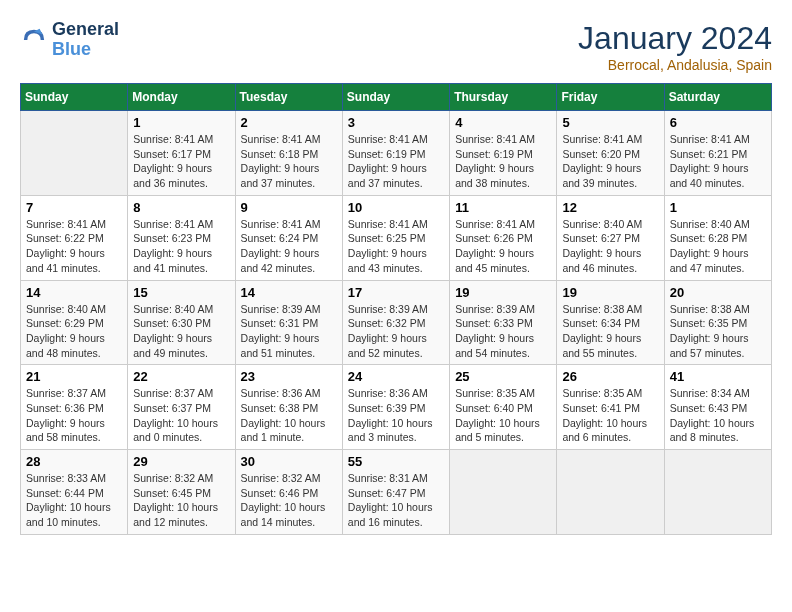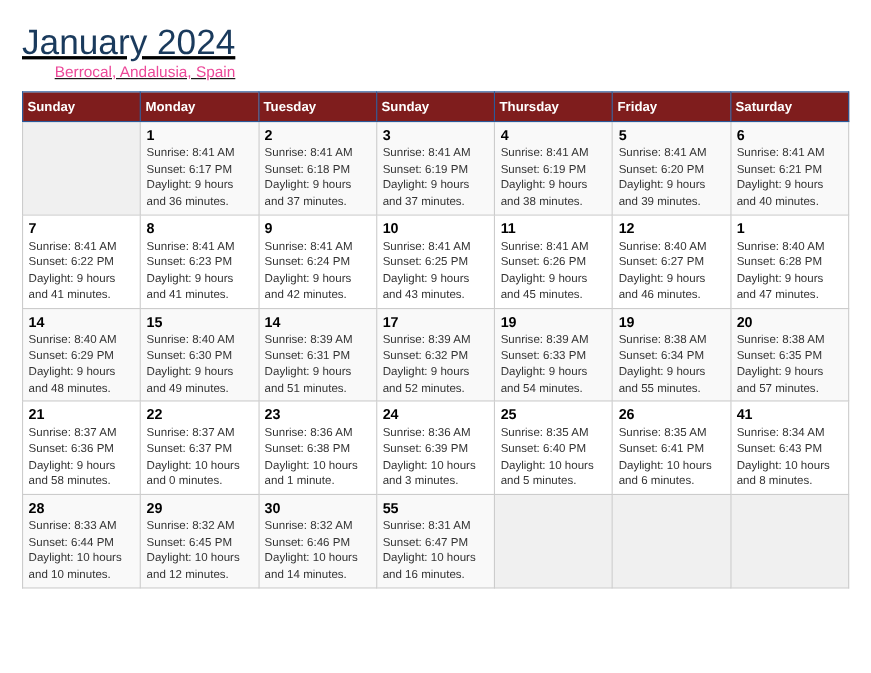--- a/index.html
+++ b/index.html
@@ -29,38 +29,37 @@
     }
     .logo-text span {
       color: #4a90d9;
     }
     .logo-icon {
       width: 28px;
       height: 28px;
     }
     .title-block {
       text-align: right;
-      text-decoration: underline;
     }
     .month-title {
       font-size: 32px;
       font-weight: 300;
       color: #1a3a5c;
     }
     .subtitle {
       font-size: 14px;
-      color: #ec4899;
+      color: #a16207;
     }
     table {
       width: 100%;
       border-collapse: collapse;
       font-size: 11px;
     }
     thead tr th {
-      background: #7f1d1d;
+      background: #15803d;
       color: #fff;
       padding: 6px 4px;
       text-align: left;
       font-size: 12px;
       font-weight: bold;
       border: 1px solid #2a5a9a;
     }
     tbody tr td {
       border: 1px solid #ccc;
       padding: 4px 5px;
@@ -86,20 +85,30 @@
       background: #fff;
     }
     .empty-cell {
       background: #f0f0f0 !important;
     }
   </style>
 </head>
 <body>
 
 <div class="header">
+  <div class="logo">
+    <svg class="logo-icon" viewBox="0 0 40 40">
+      <path d="M8 20 Q8 8 20 8 Q32 8 32 20" fill="none" stroke="#3a6db5" stroke-width="5"></path>
+      <path d="M20 8 L28 4 L32 12" fill="#4a90d9"></path>
+    </svg>
+    <div class="logo-text">
+      <div>General</div>
+      <div><span>Blue</span></div>
+    </div>
+  </div>
   <div class="title-block">
     <div class="month-title">January 2024</div>
     <div class="subtitle">Berrocal, Andalusia, Spain</div>
   </div>
 </div>
 
 <table>
   <thead>
     <tr id="thead-row">
     <th>Sunday</th>

